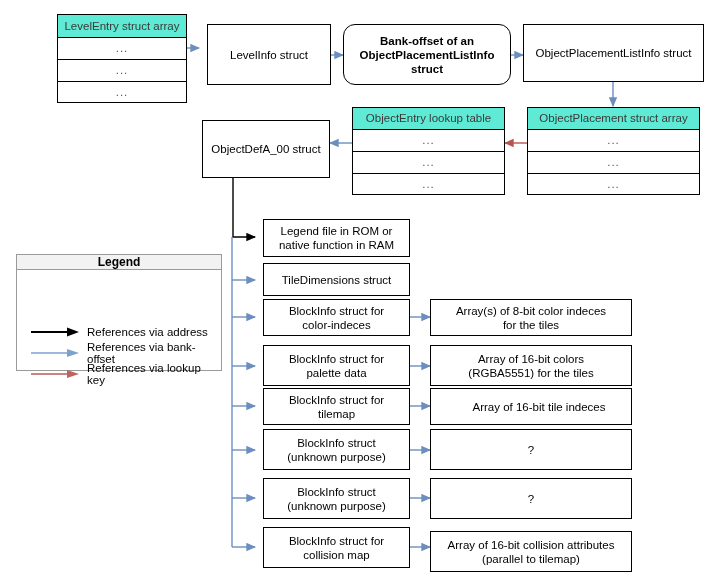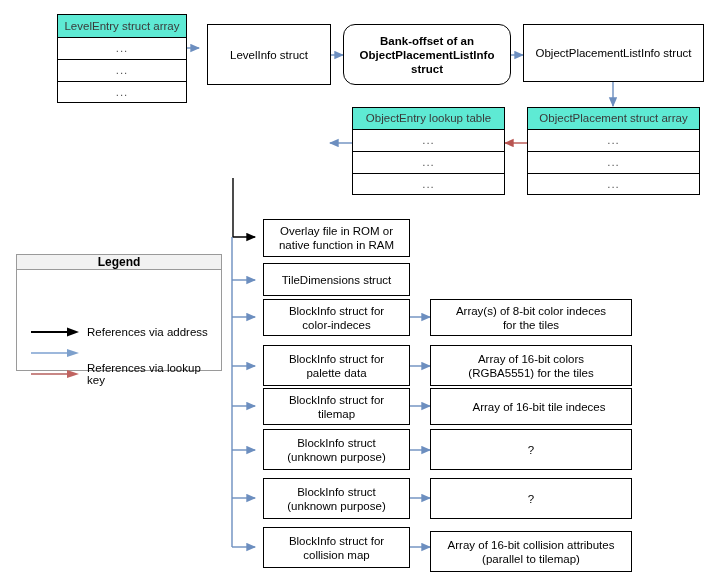--- a/index.html
+++ b/index.html
@@ -178,23 +178,24 @@
     <div class="row" style="height:21px;">...</div>
   </div>
 
   <div class="tbl" style="left:352px;top:107px;width:153px;height:88px;">
     <div class="hdr" style="height:22px;">ObjectEntry lookup table</div>
     <div class="row" style="height:22px;">...</div>
     <div class="row" style="height:22px;">...</div>
     <div class="row" style="height:21px;">...</div>
   </div>
 
+  <div class="box" style="left:202px;top:120px;width:128px;height:58px;">ObjectDefA_00 struct</div>
 
   <div class="box" style="left:263px;top:219px;width:147px;height:38px;flex-direction:column;">
-    <span>Overlay file in ROM or</span>
+    <span>Legend file in ROM or</span>
     <span>native function in RAM</span>
   </div>
 
   <div class="box" style="left:263px;top:263px;width:147px;height:33px;">TileDimensions struct</div>
 
   <div class="box" style="left:263px;top:299px;width:147px;height:37px;flex-direction:column;">
     <span>BlockInfo struct for</span>
     <span>color-indeces</span>
   </div>
 
@@ -258,20 +259,21 @@
         <span class="lg-label">References via address</span>
       </div>
 
       <div class="lg-item">
         <span class="lg-key">
           <svg width="52" height="12" viewBox="0 0 52 12">
             <path d="M2,6 L40,6" stroke="#9db8dc" stroke-width="2.2" fill="none"></path>
             <path d="M38,2 L50,6 L38,10 Z" fill="#7da0cc"></path>
           </svg>
         </span>
+        <span class="lg-label">References via bank-offset</span>
       </div>
 
       <div class="lg-item">
         <span class="lg-key">
           <svg width="52" height="12" viewBox="0 0 52 12">
             <path d="M2,6 L40,6" stroke="#c88785" stroke-width="2.2" fill="none"></path>
             <path d="M38,2 L50,6 L38,10 Z" fill="#c06360"></path>
           </svg>
         </span>
         <span class="lg-label">References via lookup key</span>

